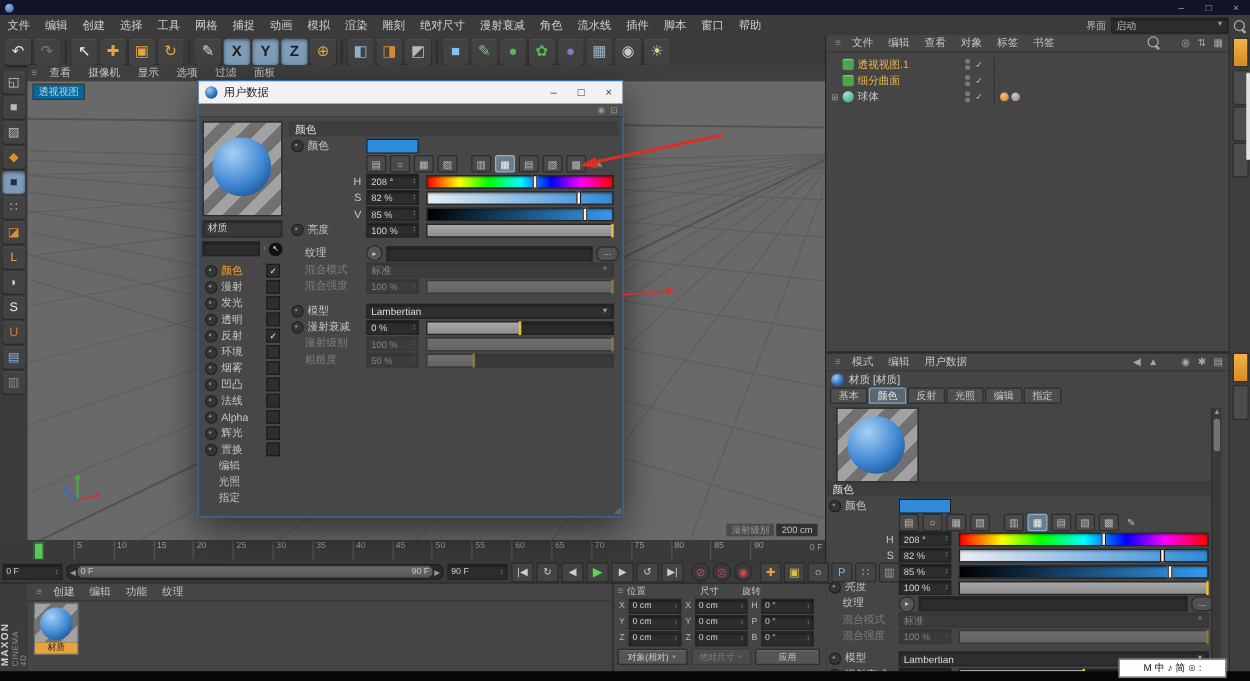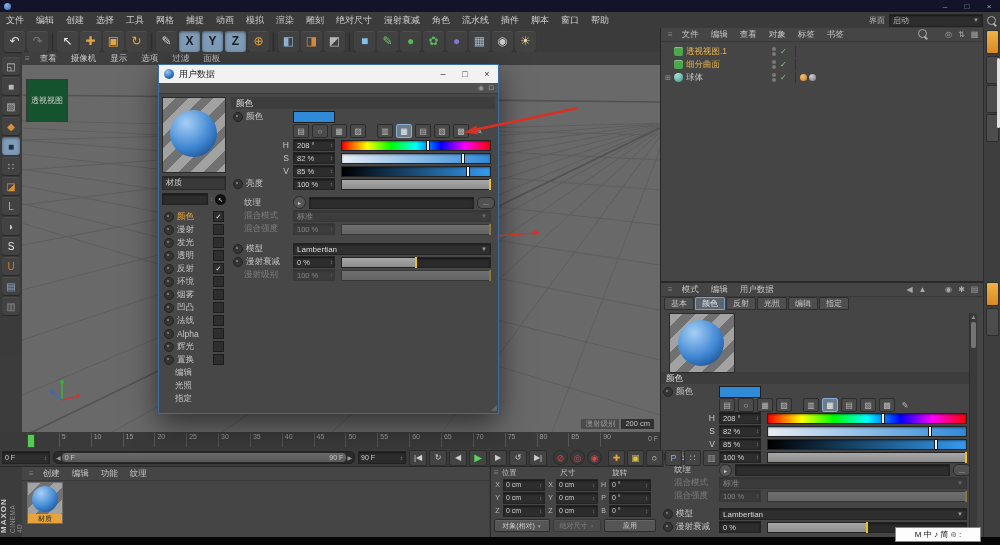--- a/index.html
+++ b/index.html
@@ -24,22 +24,22 @@
         font-size:12px;background:#424242;box-shadow:inset 0 1px 0 rgba(255,255,255,.06),0 1px 1px rgba(0,0,0,.35)}
   .tool.active{background:#7e9cb8;box-shadow:inset 0 1px 3px rgba(0,0,0,.45);font-weight:bold}
   .tsep{width:1px;height:18px;background:#2c2c2c;margin:0 3px}
   
   .ltool{left:0;top:54px;width:22px;height:300px;background:#3b3b3b;border-right:1px solid #2e2e2e;display:flex;flex-direction:column;align-items:center;padding-top:2px}
   .ltool .tool{width:18px;height:18px;margin:1px 0;font-size:10px}
   
   .vpmenu{left:22px;top:52px;width:638px;height:13px;background:#3f3f3f;border-bottom:1px solid #303030}
   .vpmenu .mi{padding:0 7px;font-size:8.5px;color:#c4c4c4}
   .viewport{left:22px;top:65px;width:638px;height:367px;background:#696969;overflow:hidden}
-  .vchip{position:absolute;left:4px;top:14px;background:#14532d;border:1px solid #3a3a3a;color:#c9c9c9;
-         font-size:8px;padding:15px 4px;height:11px;line-height:11px}
+  .vchip{position:absolute;left:4px;top:2px;background:#0369a1;border:1px solid #3a3a3a;color:#c9c9c9;
+         font-size:8px;padding:0 4px;height:11px;line-height:11px}
   .gridchip{position:absolute;right:6px;bottom:3px;display:flex;gap:2px;font-size:7.5px}
   .gridchip span{height:10px;line-height:10px;padding:0 4px}
   .gc1{background:#4a4a4a;color:#9a9a9a}
   .gc2{background:#313131;color:#c0c0c0}
   
   .rcol{left:660px;top:28px;width:340px;height:509px;background:#454545;border-left:1px solid #262626;overflow:hidden}
   .pmenu{height:13px;padding-left:4px;background:#454545;border-bottom:1px solid #383838;display:flex;align-items:center}
   .pmenu .mi{padding:0 6px;font-size:8.5px;color:#c4c4c4}
   .pmenu .ic{width:13px;text-align:center;color:#a8a8a8;font-size:8px}
   .hamb{color:#8a8a8a;font-size:8px;padding:0 3px}
@@ -535,20 +535,24 @@
       <span class="ic">◀</span>
           <span class="ic">▲</span>
           <span class="ic"></span>
           <span class="ic">◉</span>
           <span class="ic">✱</span>
           <span class="ic">▤</span>
         </span>
     </span>
   </div>
 
+  <div class="amtitle">
+    <span class="sph"></span>
+    <span>材质 [材质]</span>
+  </div>
 
   <div class="tabs">
 
   <span class="tab">基本</span>
       <span class="tab active">颜色</span>
       <span class="tab">反射</span>
       <span class="tab">光照</span>
       <span class="tab">编辑</span>
       <span class="tab">指定</span>
     </div>
@@ -822,21 +826,21 @@
     <div class="sp bigsphere"></div>
     <div class="lbl">材质</div>
   </div>
 </div>
 
 <div class="abs coords">
   <div class="chead">
     <span class="hamb">≡</span>
     <span style="width:40px">位置</span>
     <span style="width:52px;text-align:center">尺寸</span>
-    <span style="width:52px;text-align:center">旋转</span>
+    <span style="width:52px;text-align:left">旋转</span>
   </div>
   <div>
 
       <div class="crow">
         <span class="cl">X</span>
         <span class="cf">
           <span>0 cm</span>
           <span class="ud">↕</span>
         </span>
         <span class="cl">X</span>
@@ -1181,20 +1185,32 @@
             <span class="plabel" style="margin-left:13px">漫射级别</span>
           </span>
         <span class="spin">
             <span>100 %</span>
             <span class="ud">↕</span>
           </span>
         <span class="slider">
             <span class="fill" style="display: block; width: 100%;"></span>
           </span>
       </div>
+      <div class="prow dis">
+        <span class="prefix">
+            <span class="plabel" style="margin-left:13px">粗糙度</span>
+          </span>
+        <span class="spin">
+            <span>50 %</span>
+            <span class="ud">↕</span>
+          </span>
+        <span class="slider">
+            <span class="fill" style="display: block; width: 25%;"></span>
+          </span>
+      </div>
     </div>
   </div>
   <div class="grip">◢</div>
 </div>
 
 <svg class="abs arrows" style="left:450px;top:95px" width="160" height="160">
   <line x1="128" y1="13" x2="24" y2="35" stroke="#d93025" stroke-width="2.6"></line>
   <polygon points="14,37.5 26.5,30.5 28,39.5" fill="#d93025"></polygon>
   <line x1="47" y1="141" x2="84" y2="138" stroke="#d93025" stroke-width="1.2"></line>
   <polygon points="90,137.5 83,134.5 83,140.5" fill="#d93025"></polygon>

